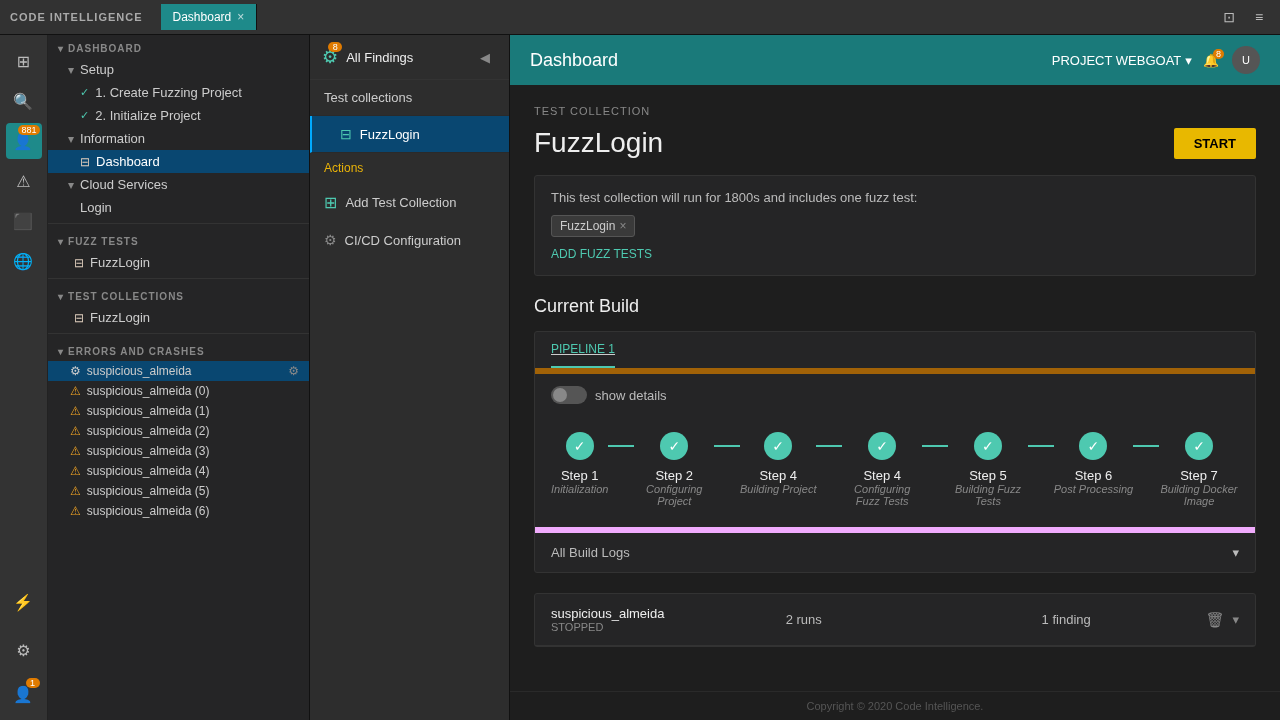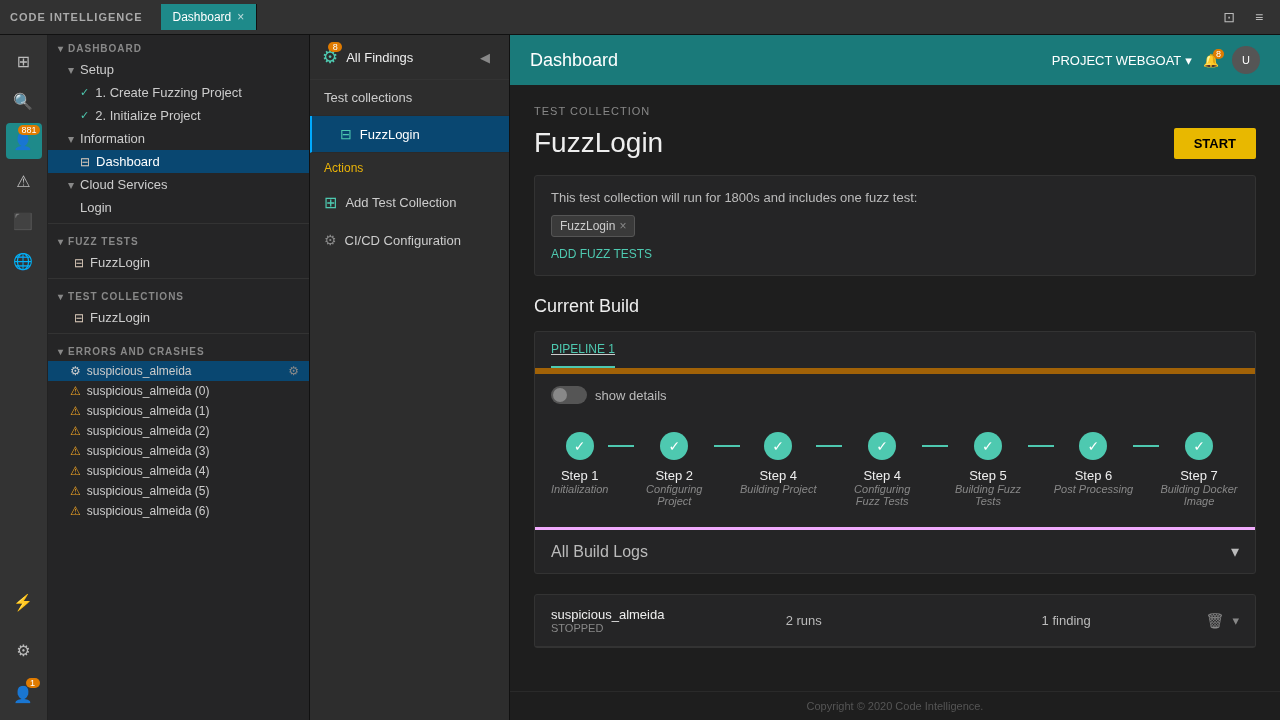--- a/index.html
+++ b/index.html
@@ -76,21 +76,21 @@
     .show-details { display: flex; align-items: center; gap: 8px; padding: 12px 16px; color: #bbb; font-size: 13px; }
     .toggle { width: 36px; height: 18px; background: #555; border-radius: 9px; position: relative; cursor: pointer; }
     .toggle-knob { width: 14px; height: 14px; background: #888; border-radius: 50%; position: absolute; top: 2px; left: 2px; }
     .step-circle { width: 28px; height: 28px; border-radius: 50%; background: #4ec9b0; display: flex; align-items: center; justify-content: center; color: #fff; font-size: 14px; margin-bottom: 8px; flex-shrink: 0; }
     .step-num { font-size: 13px; color: #eee; font-weight: 500; }
     .step-desc { font-size: 11px; color: #888; text-align: center; max-width: 80px; font-style: italic; }
     .steps-wrapper { display: flex; align-items: flex-start; padding: 16px 16px 20px; gap: 0; width: 100%; }
     .step-inner { display: flex; flex-direction: column; align-items: center; }
     .step-line { height: 2px; background: #4ec9b0; flex: 1; margin-top: 13px; min-width: 20px; }
 
-    .all-logs { display: flex; align-items: center; justify-content: space-between; padding: 12px 16px; border-top: 3px solid #f0abfc; color: #bbb; font-size: 16px; cursor: pointer; }
+    .all-logs { display: flex; align-items: center; justify-content: space-between; padding: 12px 16px; border-top: 6px solid #f0abfc; color: #bbb; font-size: 13px; cursor: pointer; }
 
     
     .past-runs-box { background: #252526; border: 1px solid #333; border-radius: 3px; }
     .run-row { display: flex; align-items: center; padding: 12px 16px; border-bottom: 1px solid #333; gap: 16px; }
     .run-name { color: #eee; font-size: 13px; font-weight: 500; flex: 2; }
     .run-status { font-size: 11px; color: #888; }
     .run-runs { color: #bbb; font-size: 13px; flex: 1; text-align: center; }
     .run-findings { color: #bbb; font-size: 13px; flex: 1; text-align: center; }
     .run-actions { display: flex; gap: 8px; margin-left: auto; align-items: center; }
     .run-delete { color: #888; cursor: pointer; font-size: 15px; }

